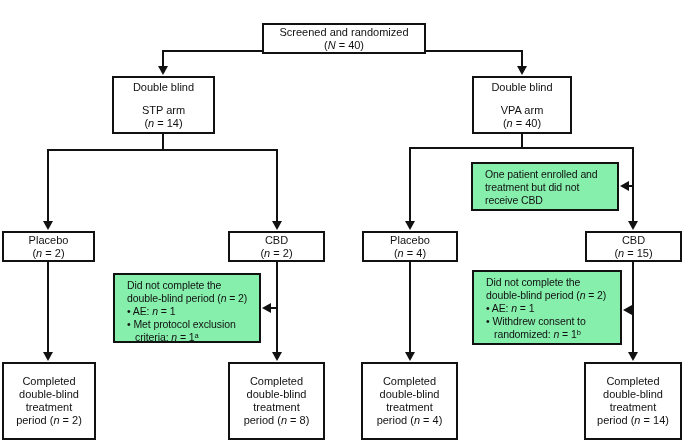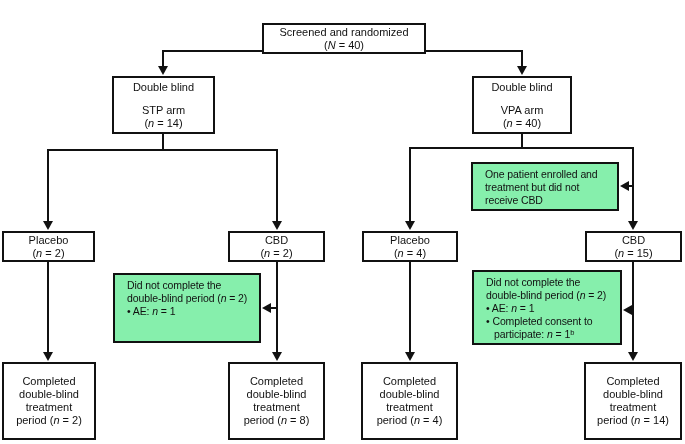--- a/index.html
+++ b/index.html
@@ -143,27 +143,28 @@
 
   <div class="box wbox" style="left:585px; top:231px; width:97px; height:31px;">
     <div><span>CBD</span></div>
     <div><span>(</span><span class="v">n</span><span> = 15)</span></div>
   </div>
 
   <div class="box gbox" style="left:113px; top:273px; width:148px; height:70px;">
     <div class="nw"><span>Did not complete the</span></div>
     <div class="nw"><span>double-blind period (</span><span class="v">n</span><span> = 2)</span></div>
     <div class="bullet"><span>•  AE: </span><span class="v">n</span><span> = 1</span></div>
+    <div class="bullet"><span>•  Met protocol exclusion criteria: </span><span class="v">n</span><span> = 1</span><span class="sup">a</span></div>
   </div>
 
   <div class="box gbox" style="left:472px; top:270px; width:150px; height:75px;">
     <div class="nw"><span>Did not complete the</span></div>
     <div class="nw"><span>double-blind period (</span><span class="v">n</span><span> = 2)</span></div>
     <div class="bullet"><span>•  AE: </span><span class="v">n</span><span> = 1</span></div>
-    <div class="bullet"><span>•  Completed consent to participate: </span><span class="v">n</span><span> = 1</span><span class="sup">b</span></div>
+    <div class="bullet"><span>•  Withdrew consent to randomized: </span><span class="v">n</span><span> = 1</span><span class="sup">b</span></div>
   </div>
 
   <div class="box wbox" style="left:2px; top:362px; width:94px; height:78px;">
     <div><span>Completed</span></div>
     <div><span>double-blind</span></div>
     <div><span>treatment</span></div>
     <div><span>period (</span><span class="v">n</span><span> = 2)</span></div>
   </div>
 
   <div class="box wbox" style="left:228px; top:362px; width:97px; height:78px;">

